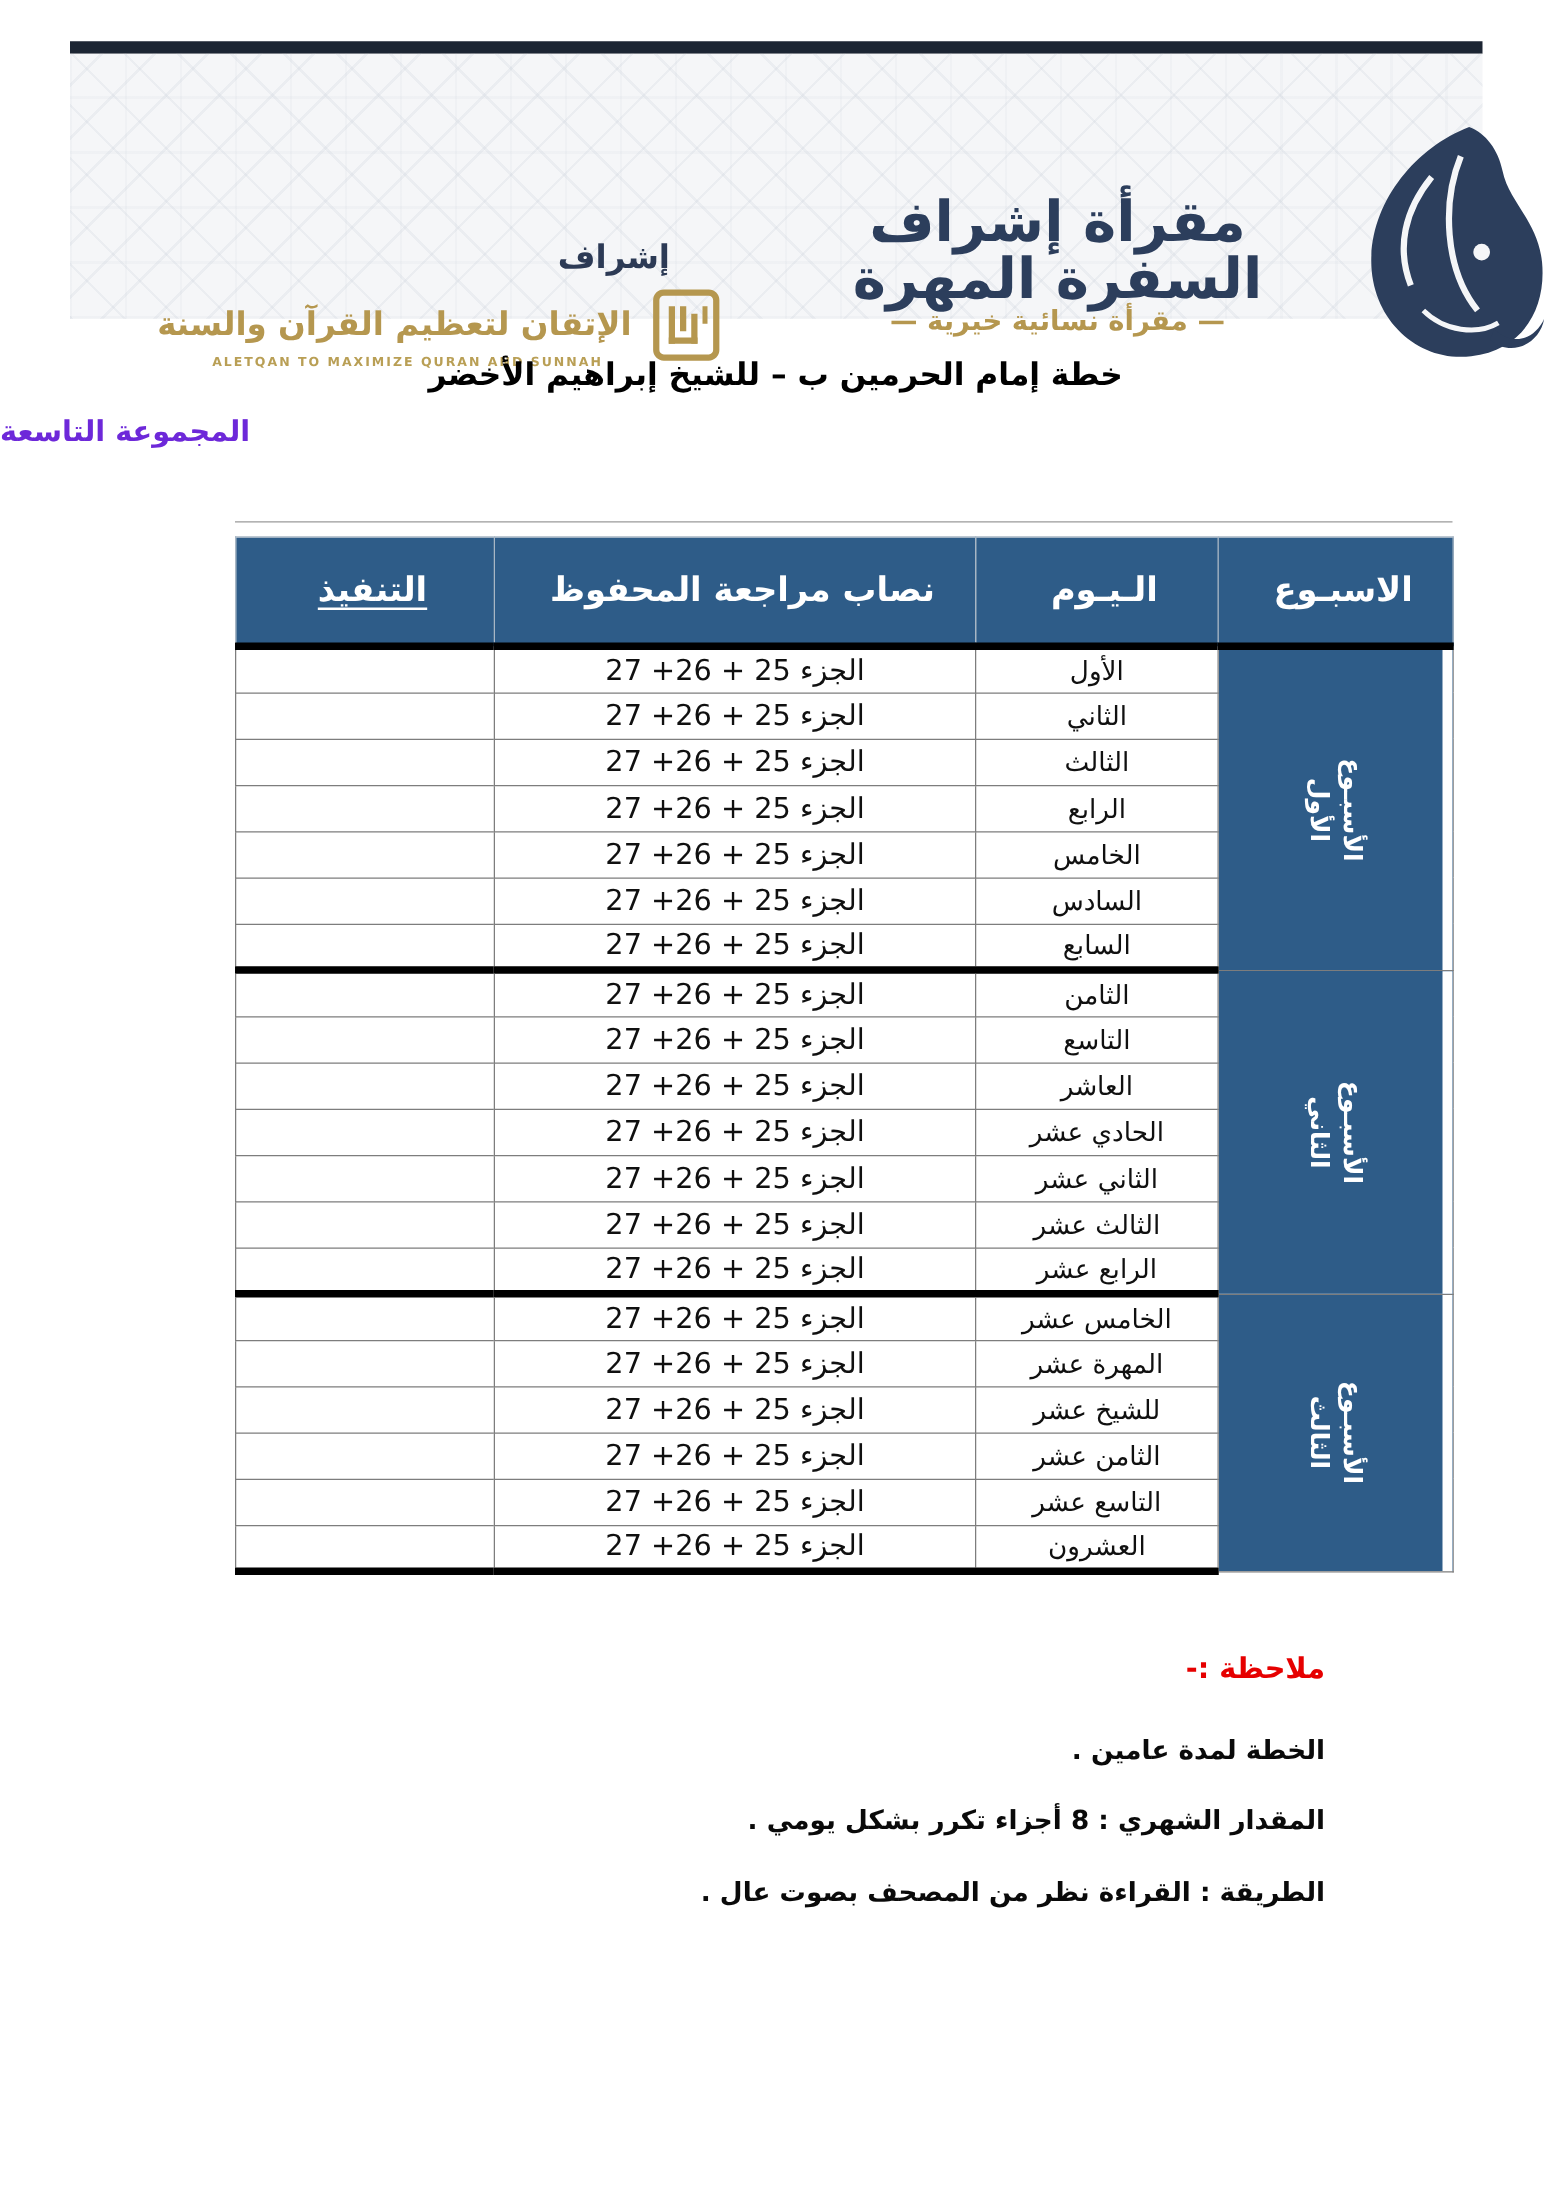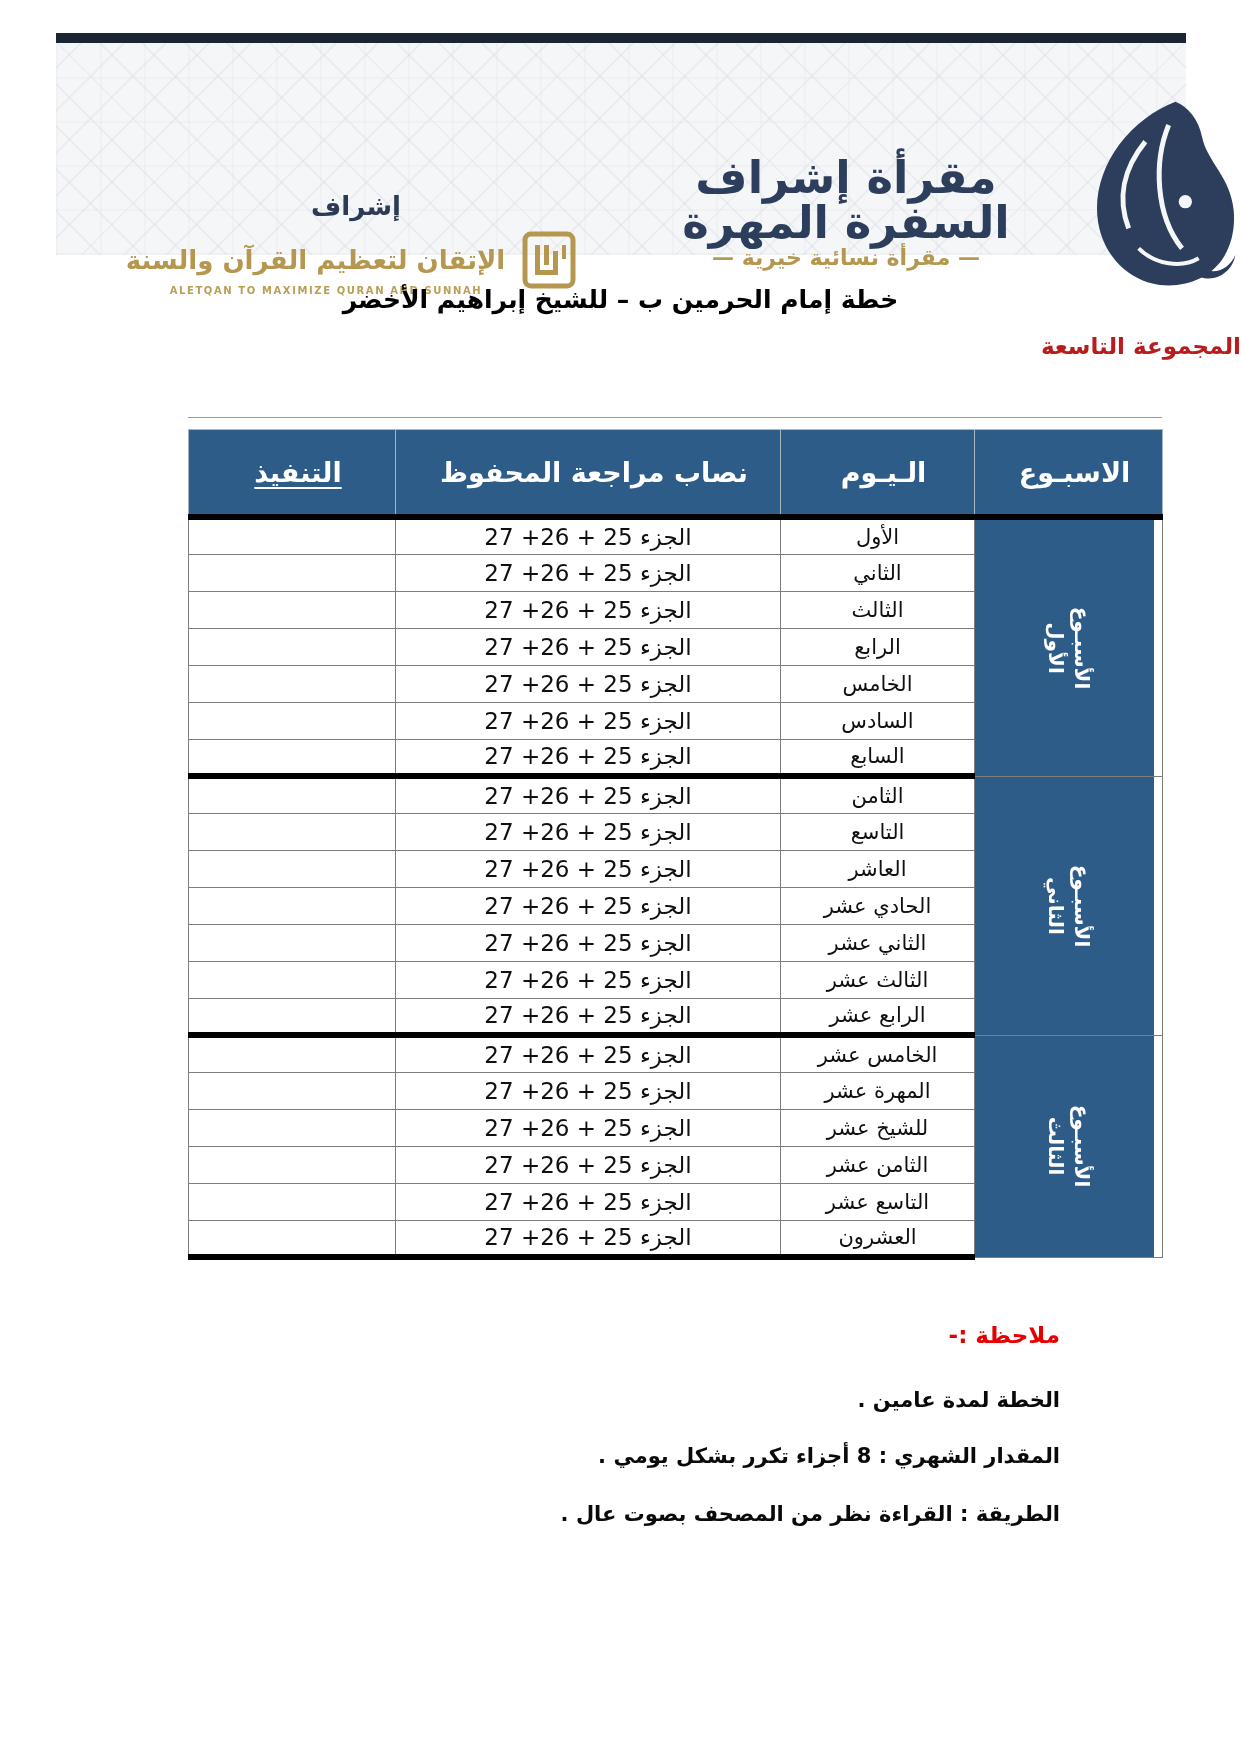--- a/index.html
+++ b/index.html
@@ -21,38 +21,38 @@
   .brand-logo{position:absolute;left:1022px;top:52px;width:168px;height:200px;}
   .brand-title{
     position:absolute;left:575px;top:112px;width:430px;text-align:center;direction:rtl;
     font-size:45px;font-weight:bold;color:#2c3e5c;letter-spacing:1px;line-height:1.0;
   }
   .brand-tagline{
     position:absolute;left:575px;top:202px;width:430px;text-align:center;direction:rtl;
     font-size:22px;font-weight:bold;color:#b5974f;
   }
   .sup-label{
-    position:absolute;left:120px;top:148px;width:360px;text-align:center;direction:rtl;
+    position:absolute;left:120px;top:148px;width:360px;text-align:right;direction:rtl;
     font-size:26px;font-weight:bold;color:#2c3a55;
   }
   .org-row{
     position:absolute;left:90px;top:188px;width:410px;direction:rtl;
     display:flex;align-items:center;justify-content:center;gap:17px;
   }
   .org-name{font-size:26px;font-weight:bold;color:#b5974f;white-space:nowrap;}
   .org-emblem{width:54px;height:58px;flex:0 0 auto;}
   .org-caption{
     position:absolute;left:95px;top:242px;width:350px;text-align:center;
     font-size:10px;font-weight:bold;letter-spacing:1.6px;color:#b99f55;
   }
   
   .title1{position:absolute;left:0;right:0;top:285px;text-align:center;direction:rtl;
     font-size:25px;font-weight:bold;color:#000;}
-  .title2{position:absolute;left:0;right:0;top:333px;text-align:right;direction:rtl;
-    font-size:23px;font-weight:bold;color:#b91c1c;}
+  .title2{position:absolute;left:0;right:0;top:333px;text-align:left;direction:rtl;
+    font-size:23px;font-weight:bold;color:#6d28d9;}
   
   .table-toprule{position:absolute;left:188px;top:417px;width:974px;border-top:1px solid #9a9a9a;}
   table.plan{
     position:absolute;left:188px;top:429px;width:974px;
     border-collapse:collapse;table-layout:fixed;direction:rtl;
   }
   table.plan td,table.plan th{border:1px solid #7d7d7d;padding:0;text-align:center;vertical-align:middle;}
   table.plan th{
     background:#2e5c88;color:#ffffff;font-weight:bold;height:84px;
     border:1px solid #a8b6c4;border-bottom:6px solid #000;font-size:27px;padding-left:12px;

